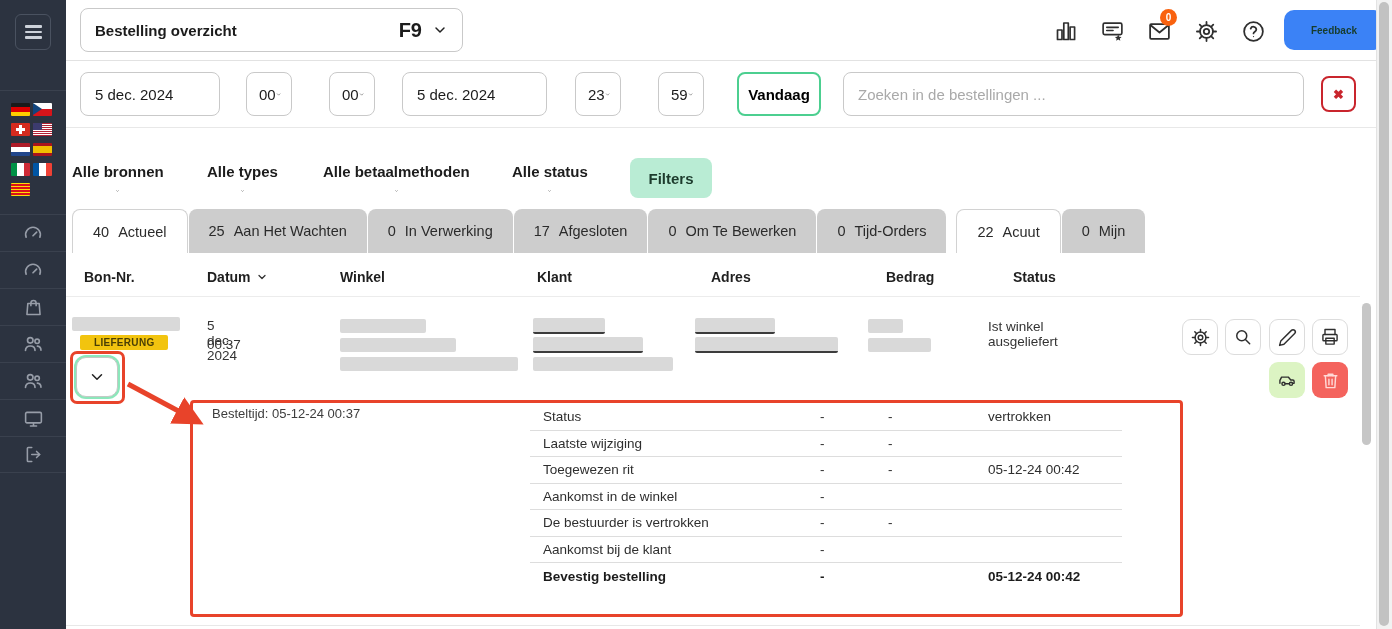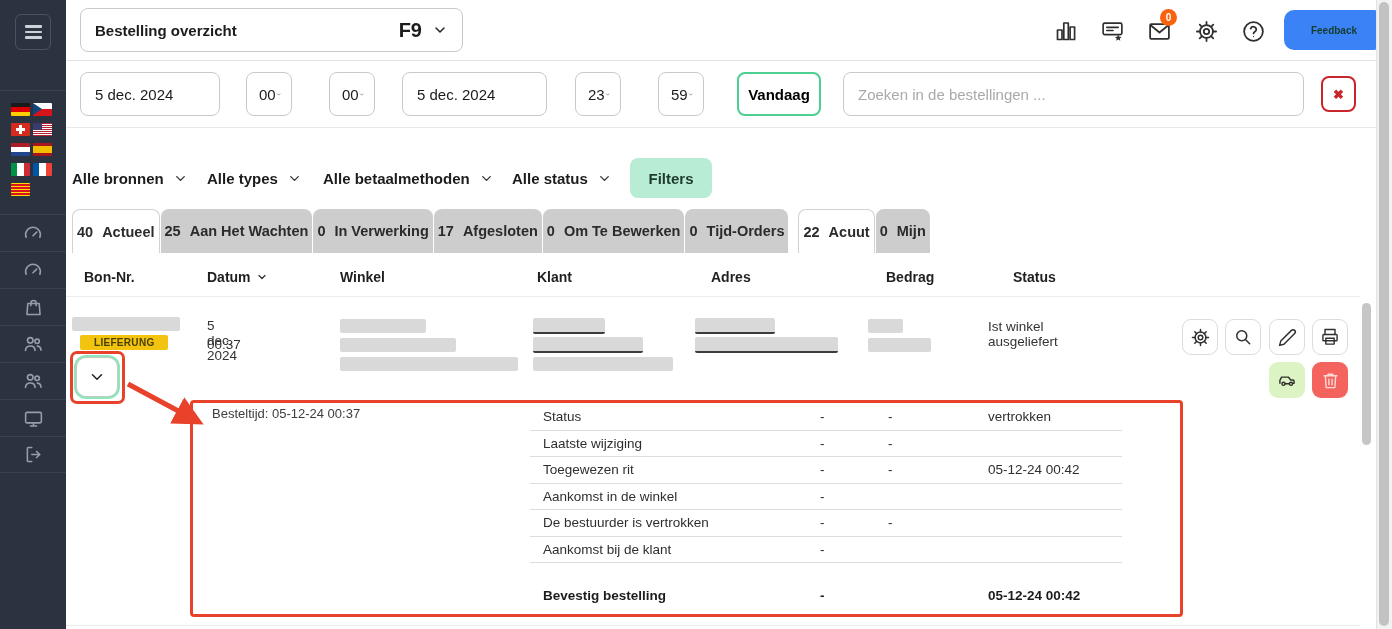--- a/index.html
+++ b/index.html
@@ -62,30 +62,30 @@
            font-weight:700; font-size:15px; display:flex; align-items:center; justify-content:center; cursor:pointer; }
   .search { left:843px; top:72px; width:461px; height:44px; border:1px solid #c9c9c9; border-radius:8px;
             padding:0 14px; font-size:15px; color:#1c1c1c; font-family:"Liberation Sans",sans-serif; background:#fff; }
   .search::placeholder { color:#a9a9a9; }
   .clearbtn { left:1321px; top:76px; width:35px; height:36px; border:2px solid #c9252d; border-radius:8px; background:#fff;
               color:#c9252d; font-weight:700; font-size:13px; display:flex; align-items:center; justify-content:center; cursor:pointer; }
   .filter-line { left:66px; top:127px; width:1326px; height:1px; background:#e8e8e8; }
 
   
   .ddl { top:163px; display:flex; align-items:center; gap:9px; font-weight:700; font-size:15px;
-         color:#1c1c1c; cursor:pointer; height:30px; }
+         color:#1c1c1c; cursor:pointer; height:30px;flex-direction:column; }
   .ddl svg { stroke:#333; }
   .filtersbtn { left:630px; top:158px; width:82px; height:40px; background:#b9ecd4; border:none; border-radius:8px;
                 font-weight:700; font-size:15px; color:#1d3b2d; display:flex; align-items:center; justify-content:center;
                 font-family:"Liberation Sans",sans-serif; cursor:pointer; }
 
   
   .tabs { left:72px; top:209px; display:flex; align-items:flex-end; }
-  .tab { height:44px; display:flex; align-items:center; padding:0 4px; background:#cdcdcd;
-         border-radius:8px 8px 0 0; margin-right:1px; font-size:14.5px; font-weight:700;
+  .tab { height:44px; display:flex; align-items:center; padding:0 20px; background:#cdcdcd;
+         border-radius:8px 8px 0 0; margin-right:1px; font-size:14.5px; font-weight:400;
          color:#2b2b2b; cursor:pointer; white-space:nowrap; }
   .tab .cnt { margin-right:9px; }
   .tab.active { background:#fff; border:1px solid #d2d2d2; border-bottom:none; }
   .tab.gapL { margin-left:9px; }
 
   
   .th { top:269px; font-weight:700; font-size:14px; color:#1f1f1f; display:flex; align-items:center; gap:5px; }
   .th svg { stroke:#333; }
   .th-line { left:66px; top:296px; width:1294px; height:1px; background:#ececec; }
   .redact { position:absolute; height:14px; background:#d9d9d9; border-radius:2px; }
@@ -107,21 +107,21 @@
   .ann-box-btn { left:70px; top:351px; width:55px; height:53px; border:3px solid #e8432a; border-radius:7px; }
   .ann-box-panel { left:190px; top:400px; width:993px; height:217px; border:3px solid #e8432a; border-radius:4px; }
 
   
   .besteltijd { left:212px; top:406px; font-size:13px; color:#3d3d3d; }
   .dtable { left:530px; top:404px; width:592px; }
   .drow { display:grid; grid-template-columns:277px 68px 100px 1fr; padding-left:13px; height:26.5px;
           align-items:center; border-bottom:1px solid #ddd; font-size:13.5px; color:#2e2e2e; }
   .drow.head { color:#3c3c3c; font-weight:700; font-size:13px; }
   .drow.bold { font-weight:700; color:#1c1c1c; }
-  .drow:last-child { border-bottom:none;margin-top:19px; }
+  .drow:last-child { border-bottom:none; }
   .bottom-line { left:66px; top:625px; width:1294px; height:1px; background:#e8e8e8; }
 
   
   .sb-inner { left:1362px; top:303px; width:9px; height:142px; background:#c6c6c6; border-radius:5px; }
   .sb-outer-track { left:1376px; top:0; width:16px; height:629px; background:#f2f2f2; border-left:1px solid #e3e3e3; }
   .sb-outer-thumb { left:1379px; top:2px; width:10px; height:624px; background:#c2c2c2; border-radius:5px; }
 </style>
 </head>
 <body>
 

